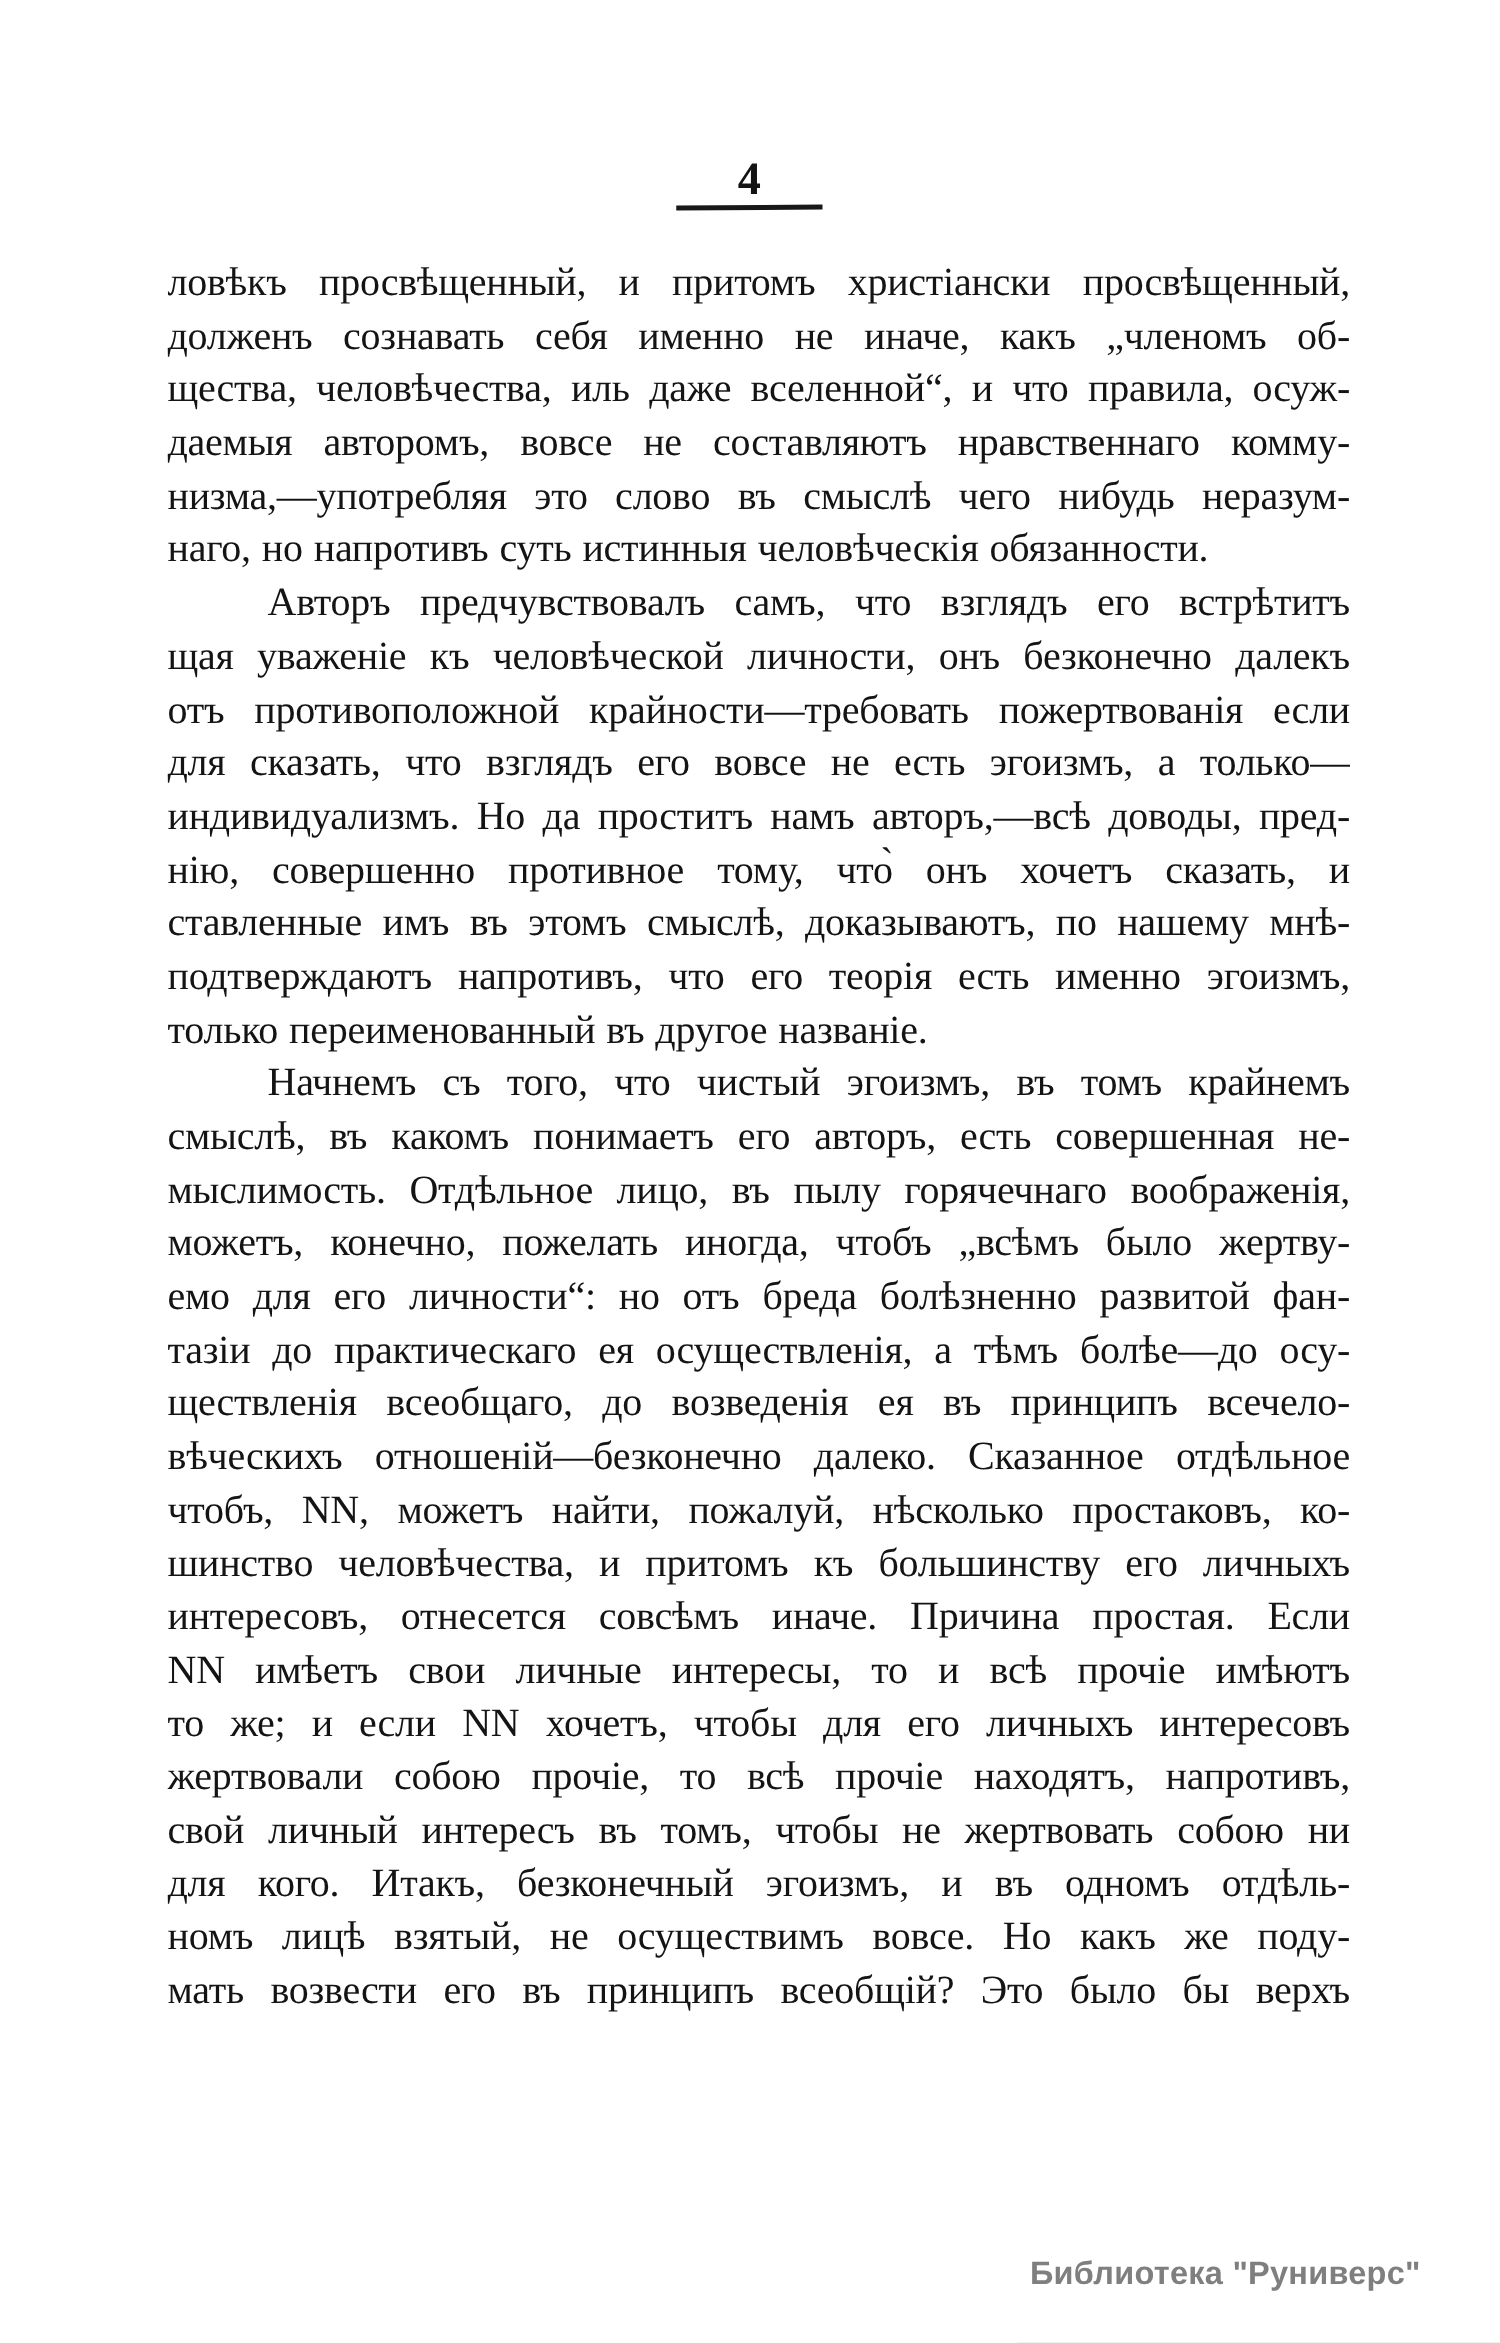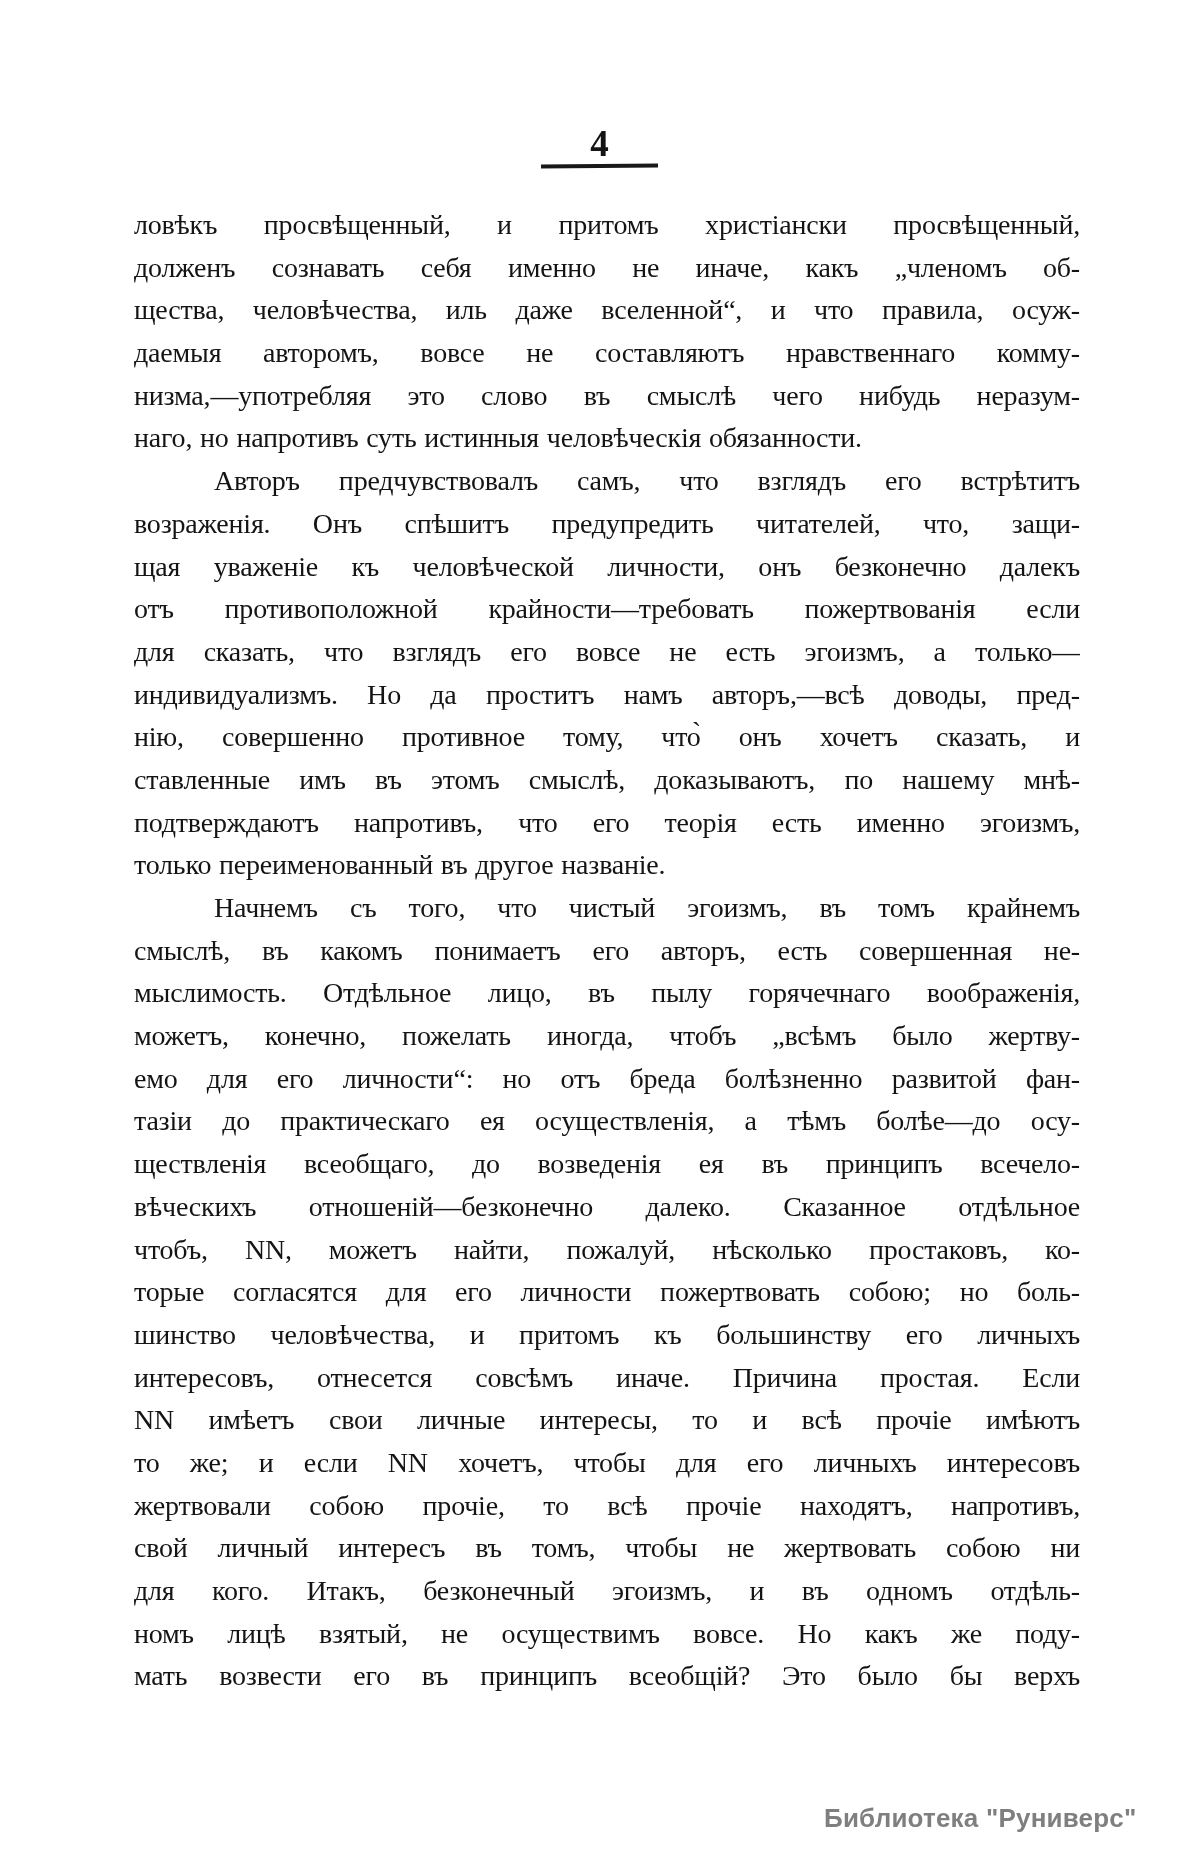--- a/index.html
+++ b/index.html
@@ -34,21 +34,21 @@
   }
   .text-block {
     position: absolute;
     left: 134px;
     top: 204px;
     width: 946px;
   }
   .ln {
     height: 42.7px;
     line-height: 42.7px;
-    font-size: 28px;
+    font-size: 32px;
     letter-spacing: -0.2px;
     word-spacing: 1px;
     white-space: normal;
     overflow: hidden;
     text-align: justify;
     text-align-last: justify;
   }
   .ln.end {
     text-align: right;
     text-align-last: left;
@@ -79,42 +79,40 @@
       <div class="ln">ловѣкъ просвѣщенный, и притомъ христіански просвѣщенный,</div>
       <div class="ln">долженъ сознавать себя именно не иначе, какъ „членомъ об-</div>
       <div class="ln">щества, человѣчества, иль даже вселенной“, и что правила, осуж-</div>
       <div class="ln">даемыя авторомъ, вовсе не составляютъ нравственнаго комму-</div>
       <div class="ln">низма,—употребляя это слово въ смыслѣ чего нибудь неразум-</div>
       <div class="ln end">наго, но напротивъ суть истинныя человѣческія обязанности.</div>
     </div>
 
     <div>
       <div class="ln ind">Авторъ предчувствовалъ самъ, что взглядъ его встрѣтитъ</div>
-      <div class="ln">возраженія. Онъ спѣшитъ предупредить читателей, что, защи-</div>
       <div class="ln">щая уваженіе къ человѣческой личности, онъ безконечно далекъ</div>
       <div class="ln">отъ противоположной крайности—требовать пожертвованія если</div>
       <div class="ln">для сказать, что взглядъ его вовсе не есть эгоизмъ, а только—</div>
       <div class="ln">индивидуализмъ. Но да проститъ намъ авторъ,—всѣ доводы, пред-</div>
       <div class="ln">нію, совершенно противное тому, что̀ онъ хочетъ сказать, и</div>
       <div class="ln">ставленные имъ въ этомъ смыслѣ, доказываютъ, по нашему мнѣ-</div>
       <div class="ln">подтверждаютъ напротивъ, что его теорія есть именно эгоизмъ,</div>
       <div class="ln end">только переименованный въ другое названіе.</div>
     </div>
 
     <div>
       <div class="ln ind">Начнемъ съ того, что чистый эгоизмъ, въ томъ крайнемъ</div>
       <div class="ln">смыслѣ, въ какомъ понимаетъ его авторъ, есть совершенная не-</div>
       <div class="ln">мыслимость. Отдѣльное лицо, въ пылу горячечнаго воображенія,</div>
       <div class="ln">можетъ, конечно, пожелать иногда, чтобъ „всѣмъ было жертву-</div>
       <div class="ln">емо для его личности“: но отъ бреда болѣзненно развитой фан-</div>
       <div class="ln">тазіи до практическаго ея осуществленія, а тѣмъ болѣе—до осу-</div>
       <div class="ln">ществленія всеобщаго, до возведенія ея въ принципъ всечело-</div>
       <div class="ln">вѣческихъ отношеній—безконечно далеко. Сказанное отдѣльное</div>
       <div class="ln">чтобъ, NN, можетъ найти, пожалуй, нѣсколько простаковъ, ко-</div>
-      <div class="ln">торые согласятся для его личности пожертвовать собою; но боль-</div>
       <div class="ln">шинство человѣчества, и притомъ къ большинству его личныхъ</div>
       <div class="ln">интересовъ, отнесется совсѣмъ иначе. Причина простая. Если</div>
       <div class="ln">NN имѣетъ свои личные интересы, то и всѣ прочіе имѣютъ</div>
       <div class="ln">то же; и если NN хочетъ, чтобы для его личныхъ интересовъ</div>
       <div class="ln">жертвовали собою прочіе, то всѣ прочіе находятъ, напротивъ,</div>
       <div class="ln">свой личный интересъ въ томъ, чтобы не жертвовать собою ни</div>
       <div class="ln">для кого. Итакъ, безконечный эгоизмъ, и въ одномъ отдѣль-</div>
       <div class="ln">номъ лицѣ взятый, не осуществимъ вовсе. Но какъ же поду-</div>
       <div class="ln">мать возвести его въ принципъ всеобщій? Это было бы верхъ</div>
     </div>

